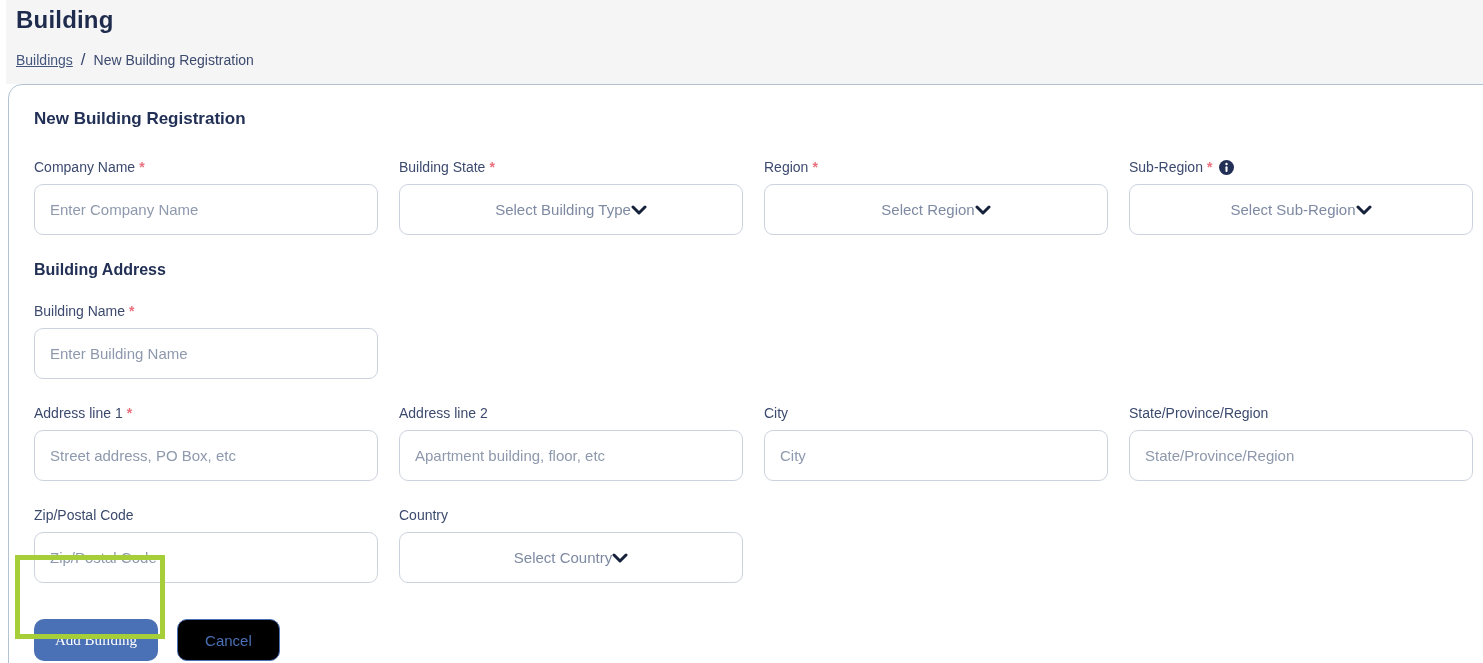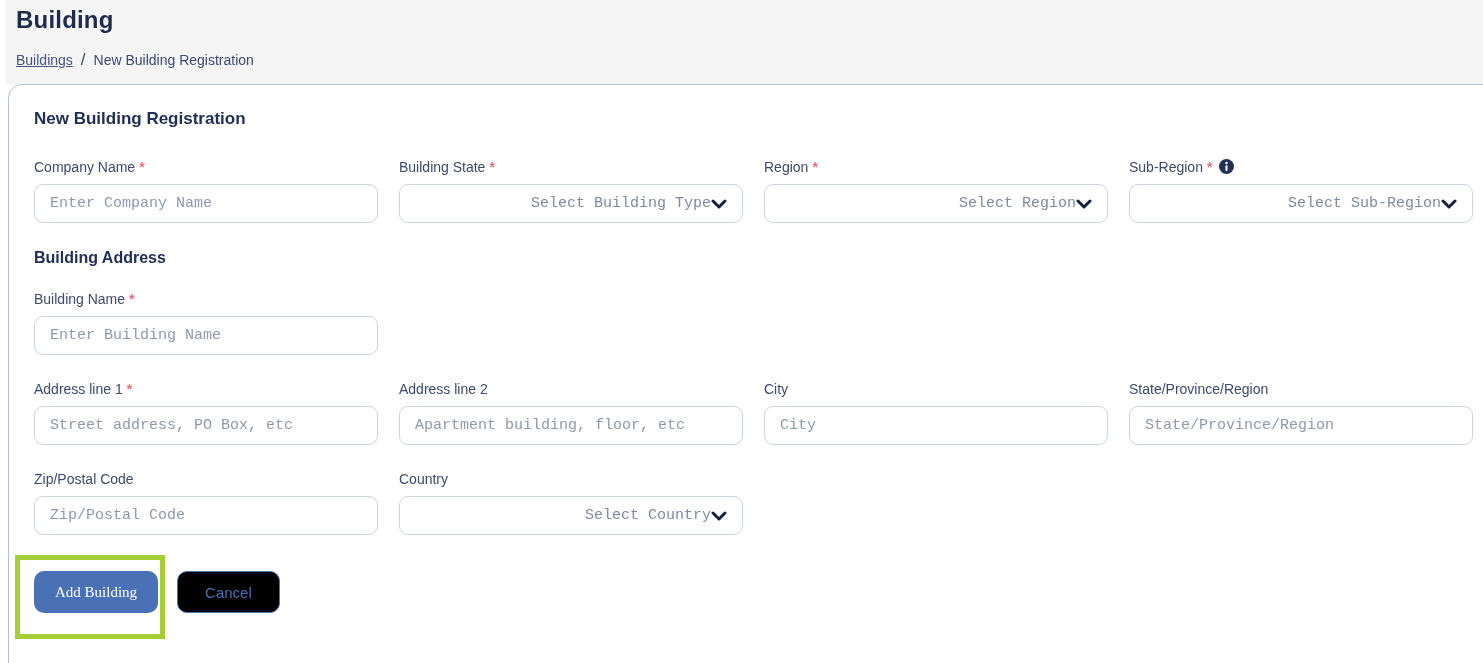--- a/index.html
+++ b/index.html
@@ -19,31 +19,31 @@
           background:#ffffff; border:1px solid #b3c2d1; border-radius:14px;
           padding:24px 0 0 25px; }
 
   .card-heading { font-size:17px; font-weight:700; color:#223056; margin-bottom:30px; }
   .section-heading { font-size:16px; font-weight:700; color:#223056; margin:0 0 24px 0; }
 
   .row { display:grid; grid-template-columns:repeat(4,344px); column-gap:21px;
          margin-bottom:26px; }
   .field { display:flex; flex-direction:column; }
   .label { font-size:14px; color:#3c4a6e; margin-bottom:9px; display:flex;
-           gap:4px; }
+           align-items:center; gap:4px; }
   .req { color:#e8707e; font-weight:700; }
   .info-badge { width:15px; height:15px; margin-left:3px; display:inline-block; }
 
   .input, .select {
-    height:39px; border:1px solid #cdd3de; border-radius:9px; background:#fff;
-    font-family:Liberation Mono, monospace; font-size:15px; padding:0 15px;
+    height:51px; border:1px solid #cdd3de; border-radius:9px; background:#fff;
+    font-family:Liberation Sans, sans-serif; font-size:15px; padding:0 15px;
     color:#3c4a6e; width:100%;
   }
   .input::placeholder { color:#8e99ad; opacity:1; }
-  .select { display:flex; align-items:center; justify-content:flex-end;
+  .select { display:flex; align-items:center; justify-content:center;
             cursor:pointer; }
   .select-value { color:#7e8aa2; font-size:15px; }
   .chev { width:16px; height:10px; flex:0 0 auto; }
 
   .actions { display:flex; gap:19px; margin-top:36px; }
   .btn-primary { height:42px; padding:0 21px; background:#4a70b5; color:#ffffff;
                  border:none; border-radius:10px; font-size:15px;
                  font-family:Liberation Serif, serif; cursor:pointer; }
   .btn-outline { height:42px; padding:0 27px; background:#000000; color:#4a70b5;
                  border:1px solid #4a70b5; border-radius:10px; font-size:15px;

